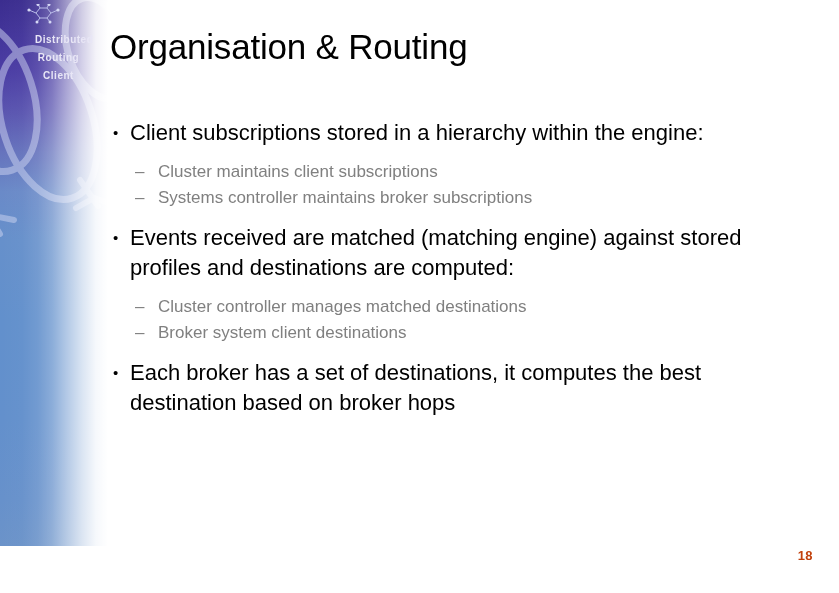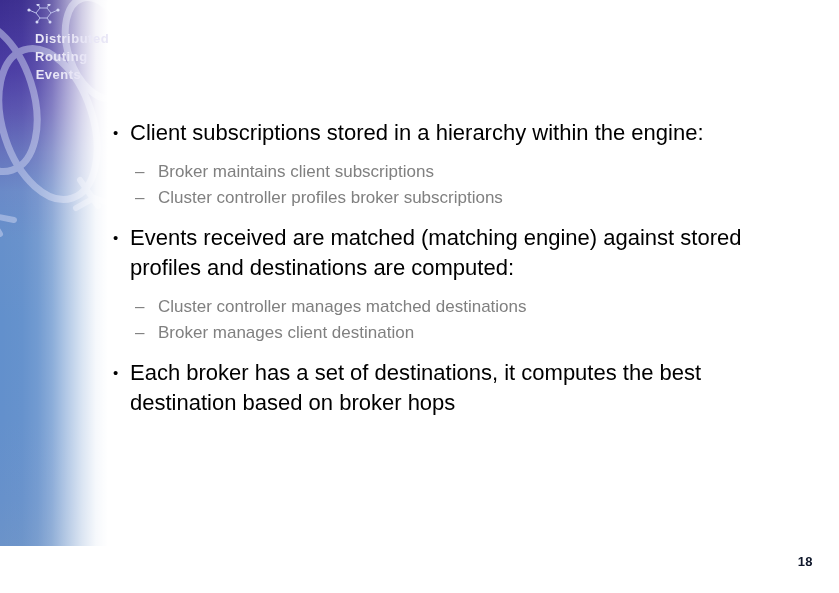--- a/index.html
+++ b/index.html
@@ -76,21 +76,21 @@
     position: absolute;
     left: 6px;
     top: 4px;
     width: 76px;
     text-align: center;
     z-index: 6;
   }
   .logo-mark { display: block; margin: 0 auto 1px auto; }
   .logo-text {
     font-family: "Liberation Sans", sans-serif;
-    font-size: 13px;
+    font-size: 10px;
     line-height: 8.6px;
     letter-spacing: 0.5px;
     color: #e8e6f6;
     font-weight: 700;
     margin-left: 29px;
   }
 
   
   .title {
     position: absolute;
@@ -147,23 +147,23 @@
   }
   .lvl2 .txt { display: block; }
 
   .gap-after-sub { height: 12px; }
   .gap-small { height: 9px; }
 
   
   .page-number {
     position: absolute;
     right: 26px;
-    bottom: 24px;
+    bottom: 30px;
     font-size: 13px;
-    color: #0f172a;
+    color: #c2410c;
     font-weight: 700;
     letter-spacing: 0.4px;
   }
 </style>
 </head>
 <body>
 
 <div class="slide">
 
   <div class="sidebar">
@@ -204,56 +204,57 @@
             <circle cx="38" cy="6" r="1.6"></circle>
             <circle cx="18" cy="0.6" r="1.5"></circle>
             <circle cx="29" cy="0.6" r="1.5"></circle>
             <circle cx="17" cy="18" r="1.5"></circle>
             <circle cx="30" cy="18" r="1.5"></circle>
           </g>
         </svg>
       </span>
       <span class="logo-text">Distributed</span>
       <span class="logo-text">Routing</span>
-      <span class="logo-text">Events</span>
+      <span class="logo-text">Client</span>
     </div>
 
     <div class="sidebar-fade"></div>
   </div>
 
+  <div class="title">Organisation &amp; Routing</div>
 
   <div class="body-area">
 
     <div class="lvl1">
       <span class="marker">•</span>
       <span class="txt">Client subscriptions stored in a hierarchy within the engine:</span>
     </div>
     <div class="gap-small"></div>
     <div class="lvl2">
       <span class="marker">–</span>
-      <span class="txt">Broker maintains client subscriptions</span>
-    </div>
-    <div class="lvl2">
-      <span class="marker">–</span>
-      <span class="txt">Cluster controller profiles broker subscriptions</span>
+      <span class="txt">Cluster maintains client subscriptions</span>
+    </div>
+    <div class="lvl2">
+      <span class="marker">–</span>
+      <span class="txt">Systems controller maintains broker subscriptions</span>
     </div>
     <div class="gap-after-sub"></div>
 
     <div class="lvl1">
       <span class="marker">•</span>
       <span class="txt">Events received are matched (matching engine) against stored profiles and destinations are computed:</span>
     </div>
     <div class="gap-small"></div>
     <div class="lvl2">
       <span class="marker">–</span>
       <span class="txt">Cluster controller manages matched destinations</span>
     </div>
     <div class="lvl2">
       <span class="marker">–</span>
-      <span class="txt">Broker manages client destination</span>
+      <span class="txt">Broker system client destinations</span>
     </div>
     <div class="gap-after-sub"></div>
 
     <div class="lvl1">
       <span class="marker">•</span>
       <span class="txt">Each broker has a set of destinations, it computes the best destination based on broker hops</span>
     </div>
 
   </div>
 

